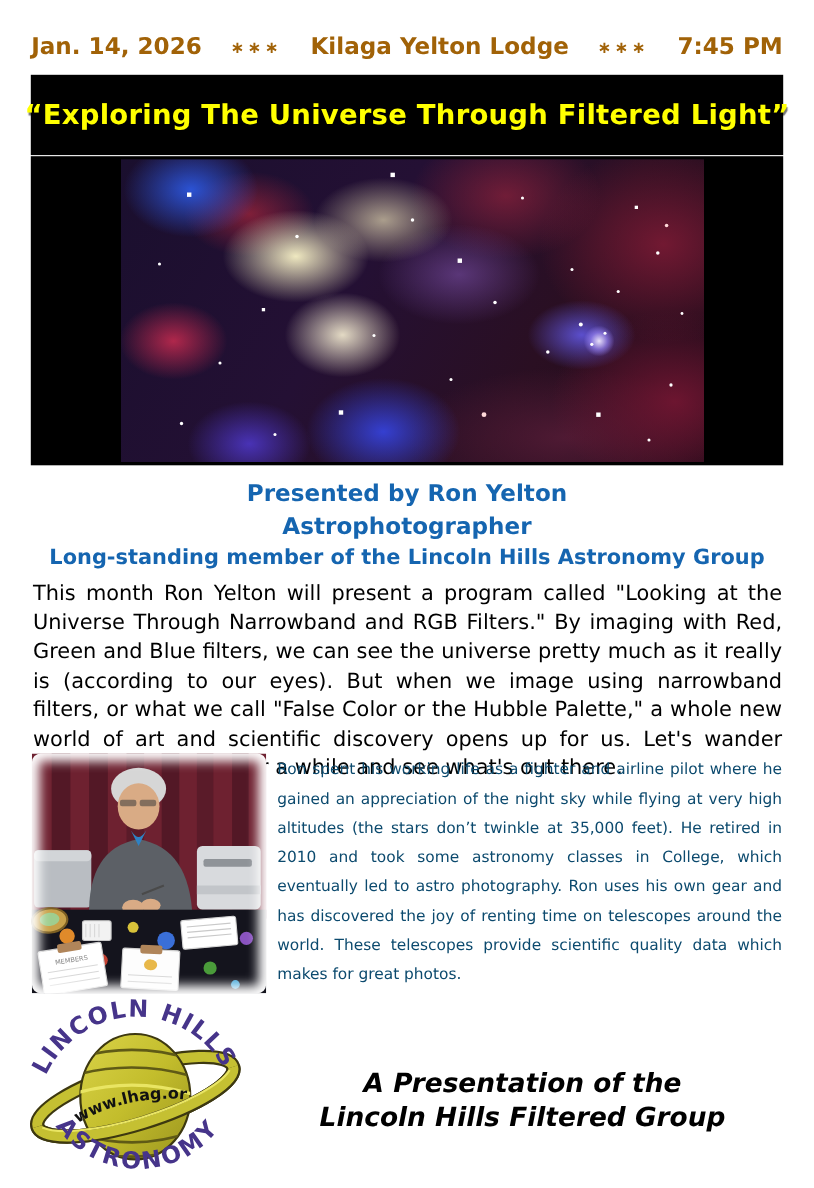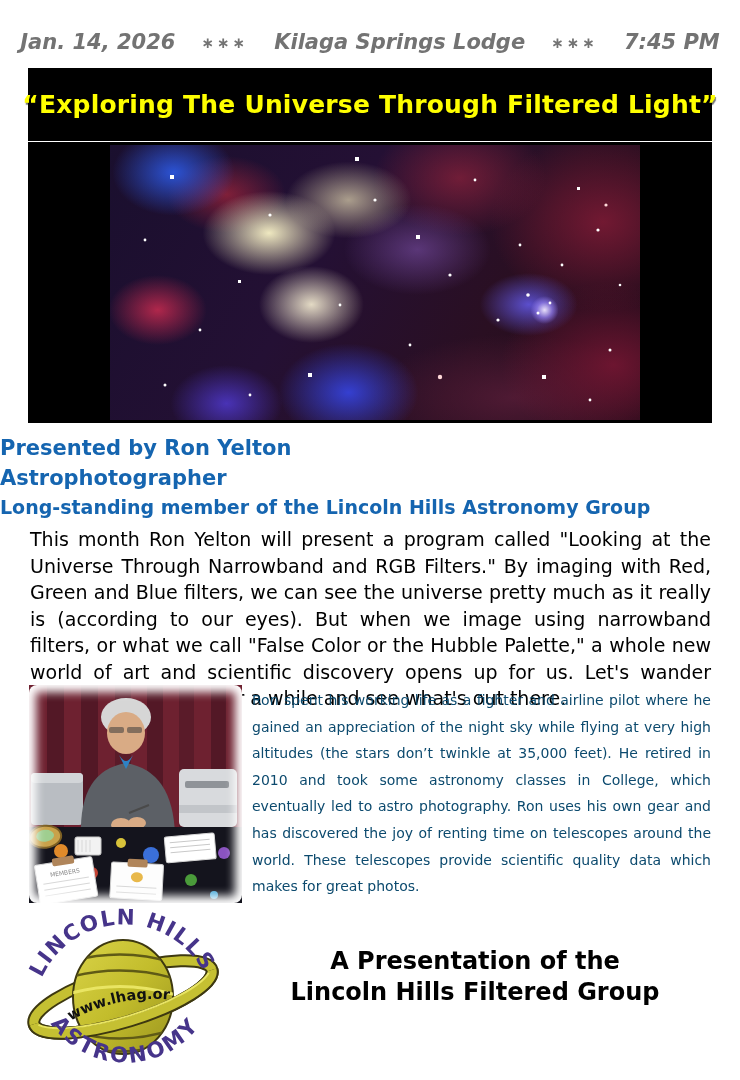--- a/index.html
+++ b/index.html
@@ -4,21 +4,21 @@
 <style>
   html,body{margin:0;padding:0;background:#ffffff;}
   .page{
     position:relative;width:740px;height:1080px;background:#ffffff;
     font-family:"DejaVu Sans","Liberation Sans",sans-serif;overflow:hidden;
   }
   
   .dateline{
     position:absolute;top:24px;left:0;width:740px;height:36px;
     display:flex;align-items:center;justify-content:center;gap:26px;
-    font-weight:bold;font-size:21px;color:#737373;white-space:nowrap;font-style:italic;
+    font-weight:bold;font-size:21px;color:#a16207;white-space:nowrap;
   }
   .dateline .sep{font-size:15px;letter-spacing:3px;position:relative;top:1px;}
   
   .banner{
     position:absolute;left:28px;top:68px;width:684px;height:73px;
     background:#000000;display:flex;align-items:center;justify-content:center;
   }
   .banner .banner-title{
     color:#ffff00;font-weight:bold;font-size:25px;letter-spacing:.2px;
     text-shadow:1px 2px 1px rgba(0,0,0,.55);white-space:nowrap;
@@ -43,21 +43,21 @@
       radial-gradient(ellipse 85px 55px at 22% 18%, rgba(192,42,62,.6) 0%, rgba(192,42,62,0) 70%),
       radial-gradient(ellipse 105px 65px at 58% 38%, rgba(132,86,182,.55) 0%, rgba(132,86,182,0) 70%),
       radial-gradient(ellipse 120px 80px at 66% 12%, rgba(152,36,62,.65) 0%, rgba(152,36,62,0) 72%),
       radial-gradient(ellipse 150px 120px at 93% 28%, rgba(122,26,52,.9) 0%, rgba(122,26,52,0) 75%),
       radial-gradient(ellipse 150px 110px at 95% 80%, rgba(116,22,50,.9) 0%, rgba(116,22,50,0) 75%),
       radial-gradient(ellipse 190px 85px at 76% 92%, rgba(92,30,58,.75) 0%, rgba(92,30,58,0) 75%),
       linear-gradient(120deg,#1a0f2e 0%,#241034 40%,#2a0f22 70%,#200a18 100%);
   }
   .nebula svg{position:absolute;left:0;top:0;}
   
-  .credits{position:absolute;left:0;top:433px;width:740px;color:#1565b0;font-weight:bold;}
+  .credits{position:absolute;left:0;top:433px;width:740px;text-align:center;color:#1565b0;font-weight:bold;}
   .credits .c1{font-size:21px;line-height:30px;}
   .credits .c2{font-size:21px;line-height:30px;}
   .credits .c3{font-size:19px;line-height:29px;}
   
   .intro{
     position:absolute;left:30px;top:526px;width:681px;
     font-size:19px;line-height:26.5px;color:#000;text-align:justify;
   }
   .bio-text{
     position:absolute;left:252px;top:687px;width:459px;
@@ -66,33 +66,33 @@
   
   .photo-wrap{position:absolute;left:29px;top:685px;width:213px;height:218px;}
   .photo-wrap .feather{
     position:absolute;inset:0;pointer-events:none;
     box-shadow:inset 0 0 10px 7px #ffffff;border-radius:8px;
   }
   
   .logo{position:absolute;left:24px;top:902px;width:198px;height:168px;}
   
   .footer{
-    position:absolute;left:245px;top:946px;width:460px;text-align:center;
-    font-weight:bold;color:#000;font-size:24px;line-height:31px;
+    position:absolute;left:245px;top:970px;width:460px;text-align:center;
+    font-weight:bold;color:#000;font-size:24px;line-height:31px;font-style:italic;
   }
 </style>
 </head>
 <body>
 
 <div class="page">
 
   <div class="dateline">
     <span>Jan. 14, 2026</span>
     <span class="sep">∗∗∗</span>
-    <span>Kilaga Springs Lodge</span>
+    <span>Kilaga Yelton Lodge</span>
     <span class="sep">∗∗∗</span>
     <span>7:45 PM</span>
   </div>
 
   <div class="banner">
     <span class="banner-title">“Exploring The Universe Through Filtered Light”</span>
   </div>
 
   <div class="hero-band">
     <div class="nebula">

